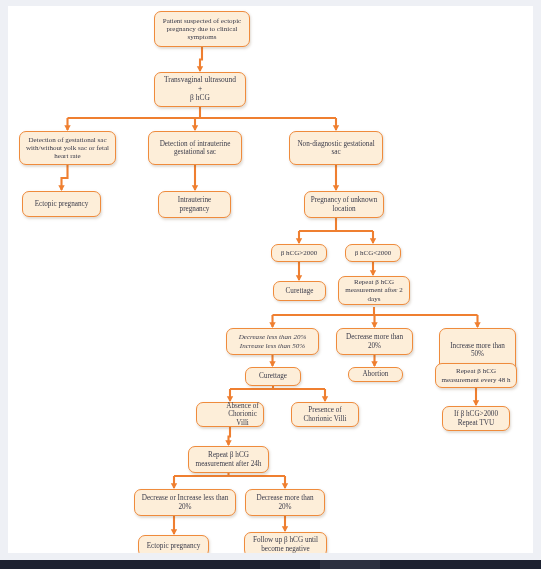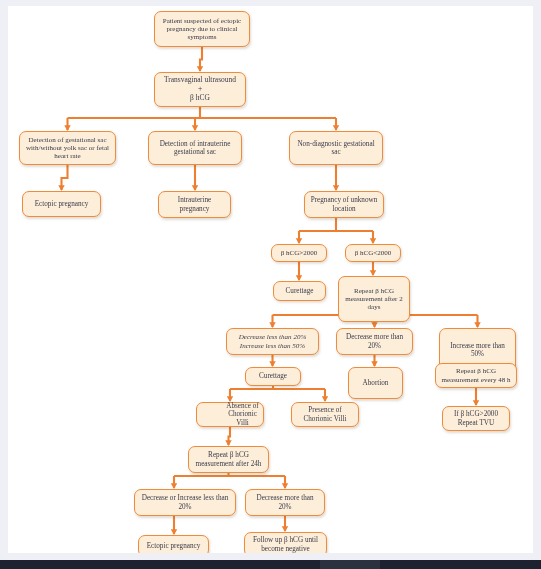--- a/index.html
+++ b/index.html
@@ -143,36 +143,36 @@
         </div>
         <div class="node" style="left: 263px; top: 238px; width: 56px; height: 18px; font-size: 5.3pt;">
           <span>β hCG&gt;2000</span>
         </div>
         <div class="node" style="left: 337px; top: 238px; width: 56px; height: 18px; font-size: 5.3pt;">
           <span>β hCG&lt;2000</span>
         </div>
         <div class="node" style="left: 265px; top: 275px; width: 53px; height: 20px; font-size: 5.4pt;">
           <span>Curettage</span>
         </div>
-        <div class="node" style="left: 330px; top: 270px; width: 72px; height: 46px; font-size: 5.3pt;">
+        <div class="node" style="left: 330px; top: 270px; width: 72px; height: 29px; font-size: 5.3pt;">
           <span>Repeat β hCG measurement after 2 days</span>
         </div>
         <div class="node" style="left: 218px; top: 322px; width: 93px; height: 27px; font-size: 5.3pt; font-style: italic;">
           <span>Decrease less than 20%<br>Increase less than 50%</span>
         </div>
         <div class="node" style="left: 328px; top: 322px; width: 77px; height: 27px; font-size: 5.4pt;">
           <span>Decrease more than 20%</span>
         </div>
         <div class="node" style="left: 431px; top: 322px; width: 77px; height: 44px; font-size: 5.4pt;">
           <span>Increase more than 50%</span>
         </div>
         <div class="node" style="left: 237px; top: 361px; width: 56px; height: 19px; font-size: 5.4pt;">
           <span>Curettage</span>
         </div>
-        <div class="node" style="left: 340px; top: 361px; width: 55px; height: 32px; font-size: 5.4pt;">
+        <div class="node" style="left: 340px; top: 361px; width: 55px; height: 15px; font-size: 5.4pt;">
           <span>Abortion</span>
         </div>
         <div class="node" style="left: 427px; top: 357px; width: 82px; height: 25px; font-size: 5.3pt;">
           <span>Repeat β hCG measurement every 48 h</span>
         </div>
         <div class="node" style="left: 188px; top: 396px; width: 68px; height: 25px; font-size: 5.4pt; padding-left: 28px;">
           <span>Absence of Chorionic Villi</span>
         </div>
         <div class="node" style="left: 283px; top: 396px; width: 68px; height: 25px; font-size: 5.4pt;">
           <span>Presence of Chorionic Villi</span>

